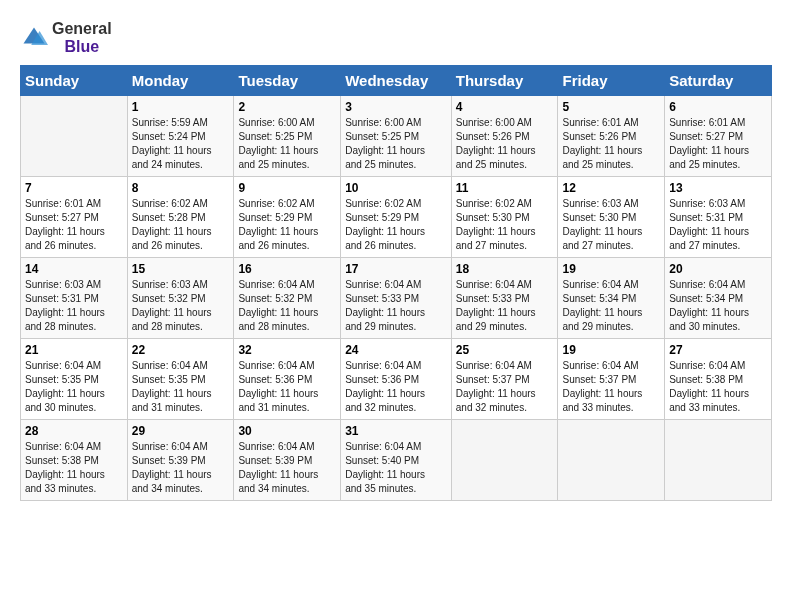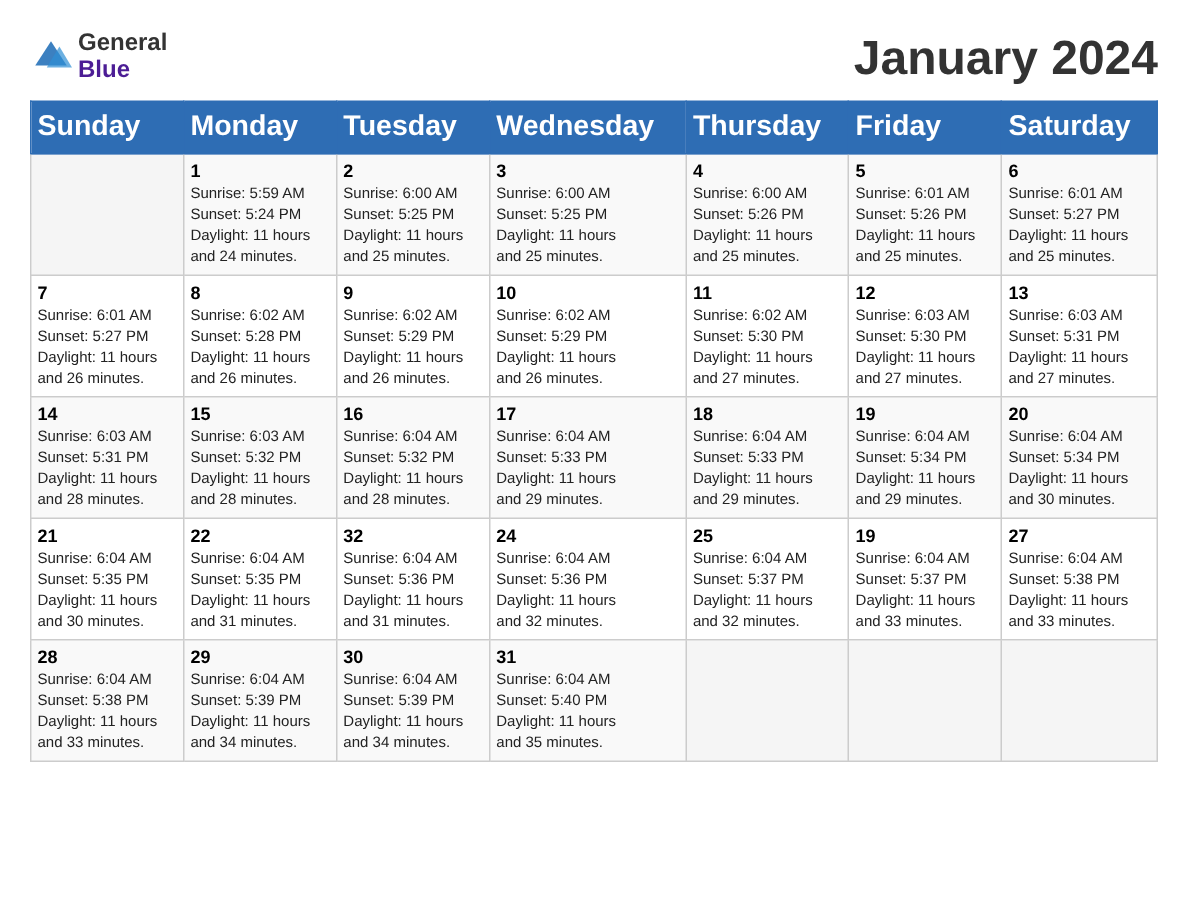--- a/index.html
+++ b/index.html
@@ -13,20 +13,21 @@
     .header-section {
       display: flex;
       justify-content: space-between;
       align-items: flex-start;
       margin-bottom: 10px;
     }
     .logo {
       display: flex;
       align-items: center;
       gap: 4px;
+      text-align: center;
     }
     .logo-icon {
       width: 28px;
       height: 28px;
     }
     .title-section {
       text-align: right;
     }
     .main-title {
       font-size: 32px;
@@ -40,21 +41,21 @@
     table {
       width: 100%;
       border-collapse: collapse;
       font-size: 11px;
     }
     thead th {
       background-color: #2e6db4;
       color: white;
       padding: 6px 4px;
       text-align: left;
-      font-size: 19px;
+      font-size: 15px;
       font-weight: bold;
       border: 1px solid #2e6db4;
     }
     tbody td {
       border: 1px solid #ccc;
       padding: 4px;
       vertical-align: top;
       min-height: 80px;
       background: #fff;
     }
@@ -86,21 +87,20 @@
       <polygon points="28,10 40,30 16,30" fill="#2e8fd4" opacity="0.7"></polygon>
     </svg>
     <div>
       <div style="font-size:16px;font-weight:bold;color:#333;line-height:1.1;">
         <span>General</span><br>
         <span style="color:#4c1d95;">Blue</span>
       </div>
     </div>
   </div>
   <div class="title-section">
-    <div class="main-title">January 2024</div>
   </div>
 </div>
 
 <table>
   <thead>
     <tr>
     <th>Sunday</th>
         <th>Monday</th>
         <th>Tuesday</th>
         <th>Wednesday</th>

